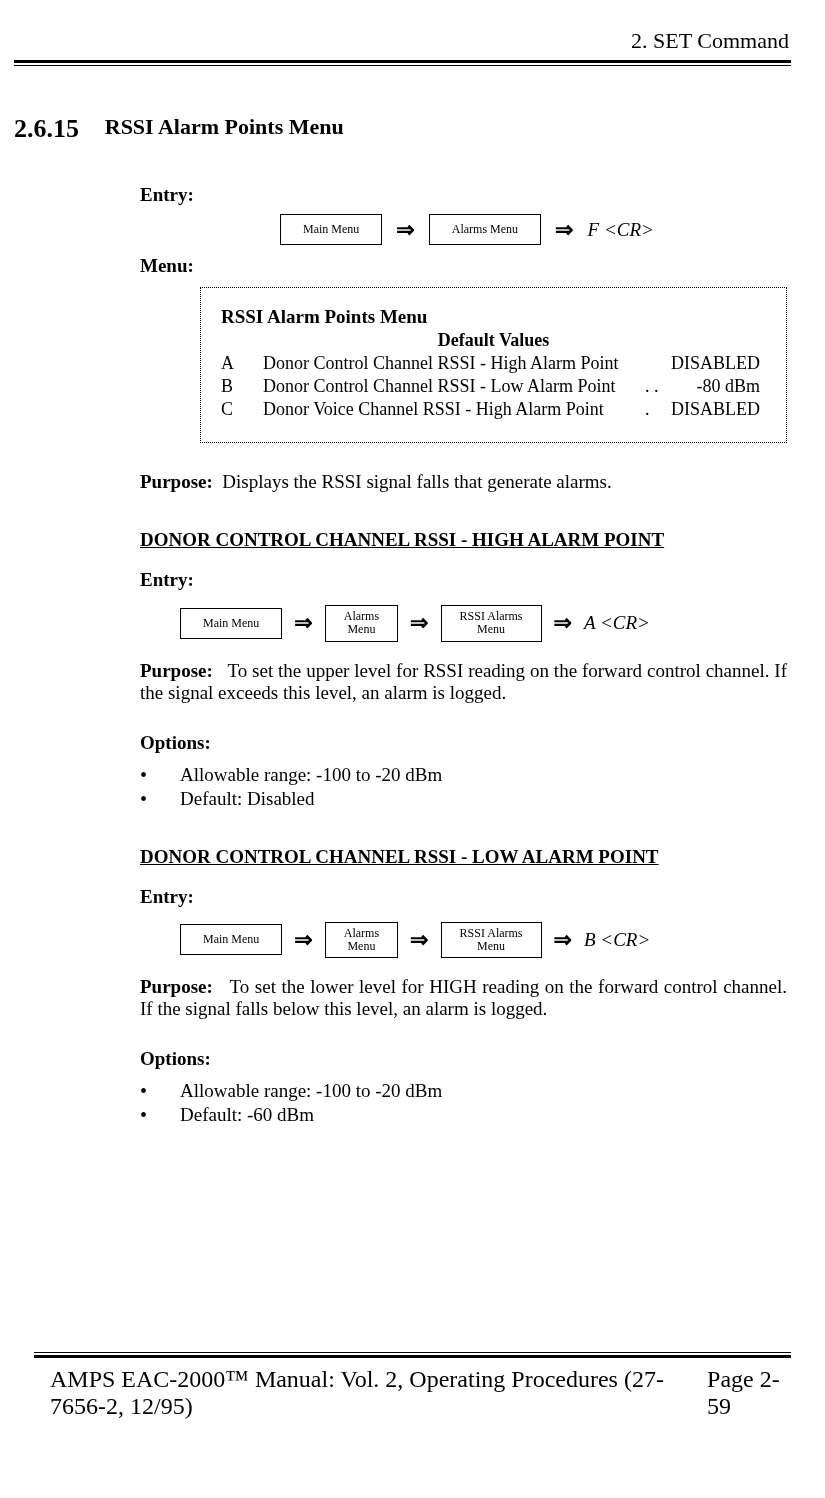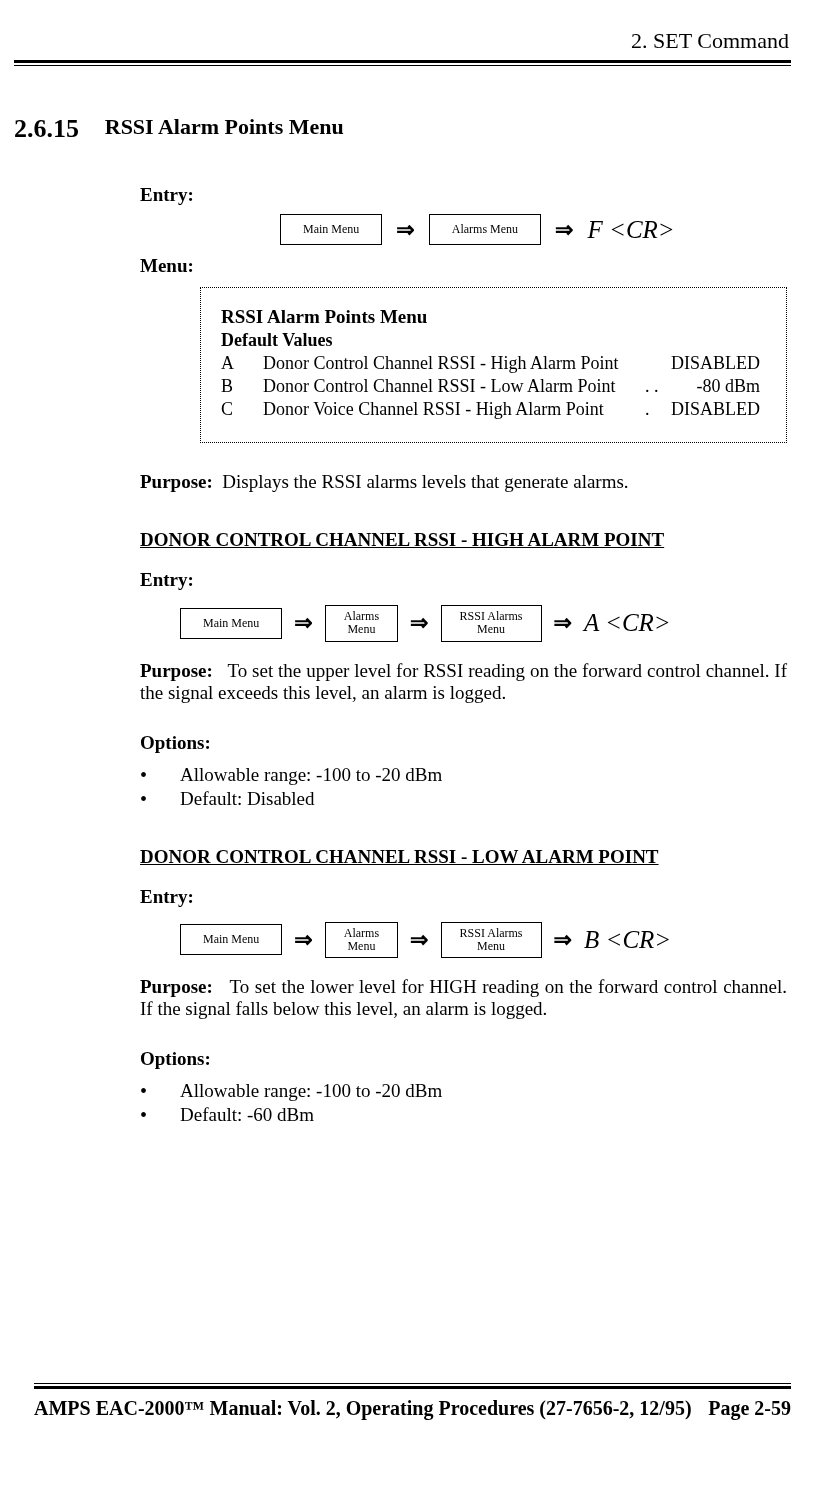--- a/index.html
+++ b/index.html
@@ -12,43 +12,43 @@
   .sect-num{font-weight:bold;font-size:26px;display:inline-block;width:86px;vertical-align:top;}
   .sect-title{font-weight:bold;font-size:22px;}
   .indent{margin-left:126px;margin-right:4px;}
   .label{font-weight:bold;}
   .row{margin-bottom:10px;}
   .flowline{display:flex;align-items:center;gap:14px;margin:6px 0 10px 0;flex-wrap:nowrap;}
   .flowline.offset{margin-left:140px;}
   .boxb{border:1.5px solid #000;padding:8px 22px;text-align:center;font-size:12px;line-height:1.1;white-space:nowrap;}
   .boxb.two{padding:4px 18px;}
   .arrow{font-size:22px;font-weight:bold;}
-  .finaltxt{font-style:italic;font-size:25px;white-space:nowrap;font-family:"Times New Roman",serif;}
+  .finaltxt{font-style:italic;font-size:19px;white-space:nowrap;font-family:"Times New Roman",serif;}
   .menubox{border:1px dotted #000;margin:6px 0 28px 60px;padding:18px 20px 20px 20px;}
   .menubox .mtitle{font-weight:bold;font-size:19px;margin-bottom:2px;}
-  .menubox .defhead{font-weight:bold;text-align:left;font-size:18px;margin-bottom:2px;}
+  .menubox .defhead{font-weight:bold;text-align:center;font-size:18px;margin-bottom:2px;}
   .menutbl{display:table;font-size:18px;width:100%;}
   .mrow{display:table-row;}
   .mcell{display:table-cell;padding:0 6px 2px 0;vertical-align:top;}
   .mcell.k{width:36px;}
   .mcell.d{white-space:nowrap;}
   .mcell.v{text-align:right;white-space:nowrap;}
   .para{margin:6px 0 28px 0;text-align:justify;}
   .purpose-line{margin:6px 0 36px 0;}
   .subhead{font-weight:bold;text-decoration:underline;font-size:19px;margin:10px 0 18px 0;}
   ul.opts{margin:4px 0 36px 0;padding-left:0;list-style:none;font-family:Liberation Serif, serif;}
   ul.opts li{padding-left:40px;position:relative;margin-bottom:2px;}
   ul.opts li::before{content:"\2022";position:absolute;left:0;top:0;font-size:20px;}
   .entryblock{margin-bottom:8px;}
   .small-row{margin-bottom:14px;}
   .flowline2{display:flex;align-items:center;gap:12px;margin:6px 0 18px 40px;}
   .footer{position:absolute;left:34px;right:34px;bottom:20px;}
   .foot-thin{border-top:1px solid #000;margin-bottom:2px;}
   .foot-thick{border-top:3.5px solid #000;margin-bottom:8px;}
-  .foot-row{display:flex;justify-content:space-between;font-weight:bold;font-size:20px;}
+  .foot-row{display:flex;justify-content:space-between;font-weight:normal;font-size:24px;margin-left:16px;}
 </style>
 </head>
 <body>
 
 <div class="page">
 
   <div class="runhead">2.  SET Command</div>
   <div class="dblrule"></div>
   <div class="thinrule"></div>
 
@@ -94,21 +94,21 @@
           <span class="mcell k">C</span>
           <span class="mcell d">Donor Voice Channel RSSI - High Alarm Point</span>
           <span class="mcell">.</span>
           <span class="mcell v">DISABLED</span>
         </div>
       </div>
     </div>
 
     <div class="purpose-line">
       <span class="label">Purpose:</span>
-      &nbsp;<span>Displays the RSSI alarms levels that generate alarms.</span>
+      &nbsp;<span>Displays the RSSI signal falls that generate alarms.</span>
     </div>
 
     <div class="subhead">DONOR CONTROL CHANNEL RSSI - HIGH ALARM POINT</div>
     <div class="small-row">
       <span class="label">Entry:</span>
     </div>
     <div class="flowline2">
       <span class="boxb">Main Menu</span>
       <span class="arrow">⇒</span>
       <span class="boxb two">

